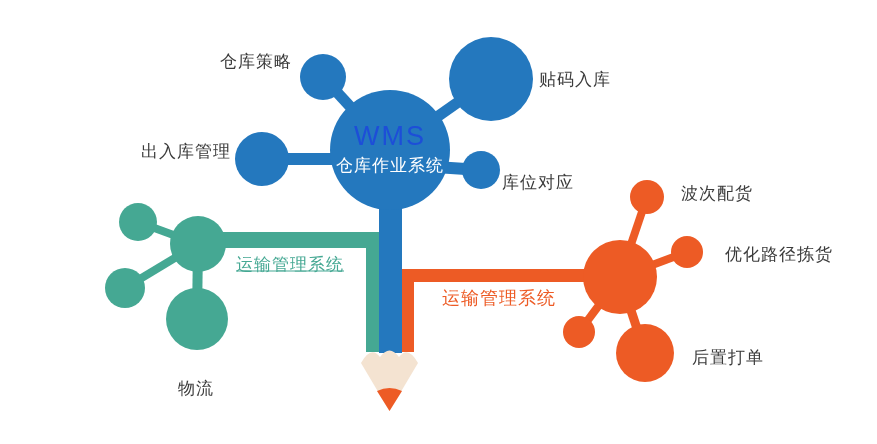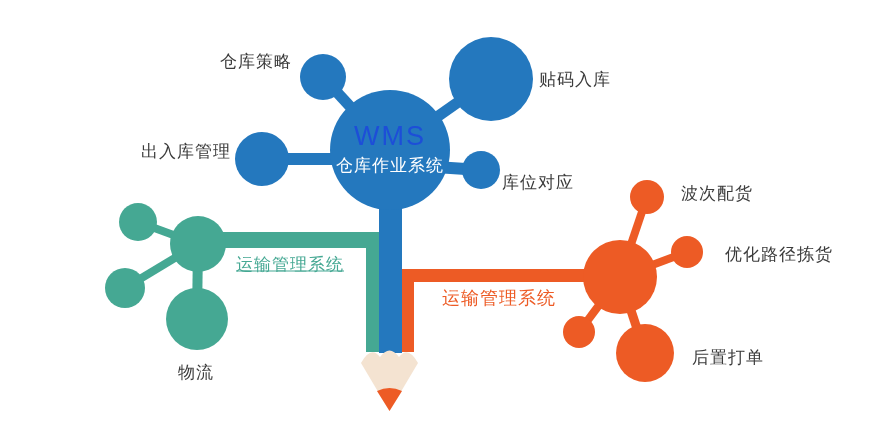--- a/index.html
+++ b/index.html
@@ -89,20 +89,20 @@
 
   <div class="lbl wms-main" style="left:390px;top:136px">WMS</div>
   <div class="lbl" style="left:256px;top:61px">仓库策略</div>
 
   <div class="lbl wms-sub" style="left:390px;top:165px">仓库作业系统</div>
   <div class="lbl" style="left:575px;top:79px">贴码入库</div>
   <div class="lbl" style="left:186px;top:151px">出入库管理</div>
   <div class="lbl" style="left:538px;top:182px">库位对应</div>
 
   <div class="lbl lbl-teal" style="left:290px;top:264px">运输管理系统</div>
-  <div class="lbl" style="left:196px;top:372px">物流</div>
+  <div class="lbl" style="left:196px;top:388px">物流</div>
 
   <div class="lbl lbl-orange" style="left:499px;top:298px">运输管理系统</div>
   <div class="lbl" style="left:779px;top:254px">优化路径拣货</div>
   <div class="lbl" style="left:717px;top:193px">波次配货</div>
   <div class="lbl" style="left:728px;top:357px">后置打单</div>
 
 </div>
 
 </body></html>

